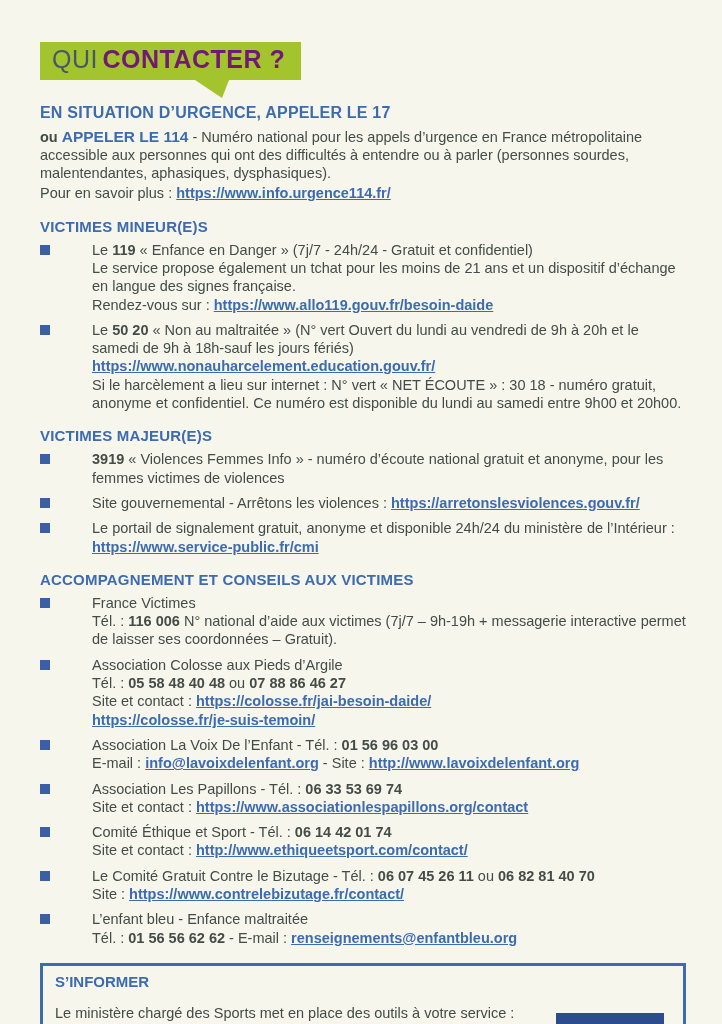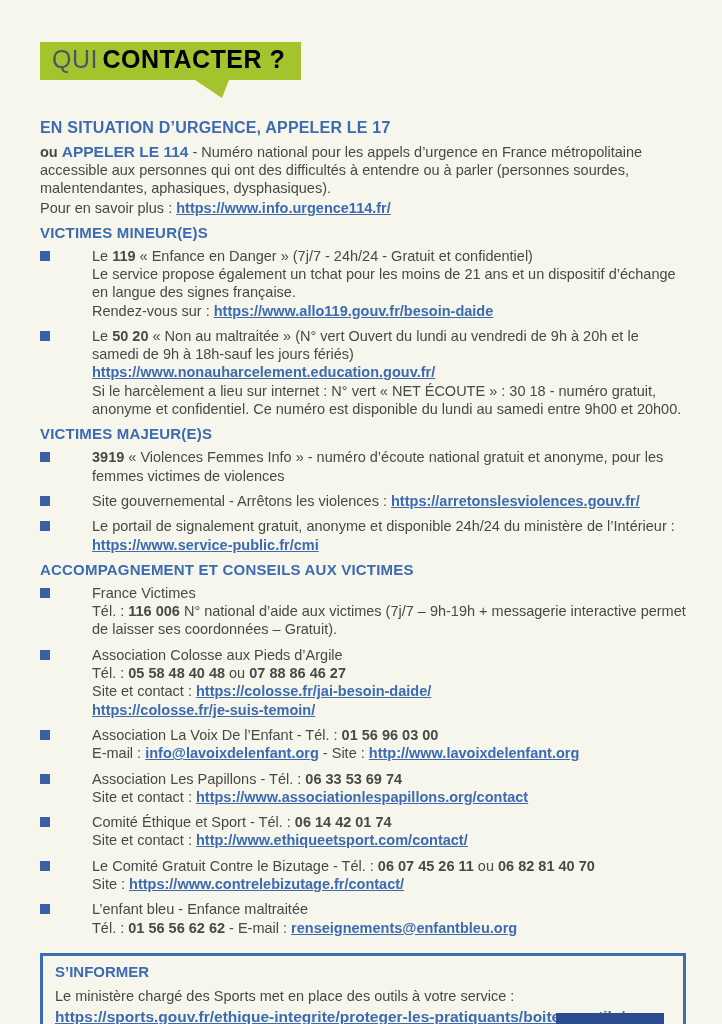--- a/index.html
+++ b/index.html
@@ -14,59 +14,59 @@
     overflow:hidden;
   }
   
   .title-box{
     display:inline-block;position:relative;
     background:#a3c42d;
     padding:4px 16px 6px 12px;
     line-height:1.1;
   }
   .title-qui{color:#49566a;font-size:25px;font-weight:400;letter-spacing:.5px;}
-  .title-contacter{color:#000000;font-size:25px;font-weight:800;letter-spacing:.5px;margin-top:20px;}
+  .title-contacter{color:#701a75;font-size:25px;font-weight:800;letter-spacing:.5px;margin-top:20px;}
   .title-tail{
     position:absolute;left:155px;top:100%;
     width:0;height:0;
     border-top:18px solid #a3c42d;
     border-left:27px solid transparent;
     border-right:7px solid transparent;
   }
   .h-main{
-    margin:39px 0 6px 0;
+    margin:24px 0 6px 0;
     color:#3c6bb1;font-size:16px;font-weight:700;letter-spacing:.2px;
   }
   .para{font-size:14.5px;line-height:18.3px;margin:0 0 2px 0;}
   .bold{font-weight:700;}
   .blue-bold{color:#3c6bb1;font-weight:800;font-size:15.5px;}
   .link{color:#3c6bb1;font-weight:700;cursor:pointer;}
   .section-heading{
     color:#3c6bb1;font-size:15px;font-weight:700;
-    margin:6px 0 6px 0;letter-spacing:.2px;
+    margin:15px 0 6px 0;letter-spacing:.2px;
   }
   .bullet-item{
     display:flex;align-items:flex-start;
     margin:0 0 7px 0;
     gap:32px;
   }
   .bullet-square{
     flex:0 0 auto;width:10px;height:10px;
     background:#3a5fa5;margin:4px 10px 0 0;
   }
   .bullet-body{flex:1;font-size:14.5px;line-height:18.3px;}
   .line{min-height:18.3px;}
   
   .inform-box{
     margin-top:16px;
     border:3px solid #3c6bb1;
     padding:7px 12px 11px 12px;
     background:#f7f6ec;
   }
-  .inform-heading{color:#3c6bb1;font-size:15px;font-weight:700;margin:0 0 7px 0;}
+  .inform-heading{color:#3c6bb1;font-size:15px;font-weight:700;margin:0 0 14px 0;}
   .inform-text{font-size:14.5px;line-height:18.3px;margin:0 0 3px 0;}
   .inform-link{font-size:15.5px;}
   .footer-tab{
     position:absolute;left:556px;top:1013px;
     width:108px;height:11px;background:#2d4c8e;
   }
 </style>
 </head>
 <body>
 

